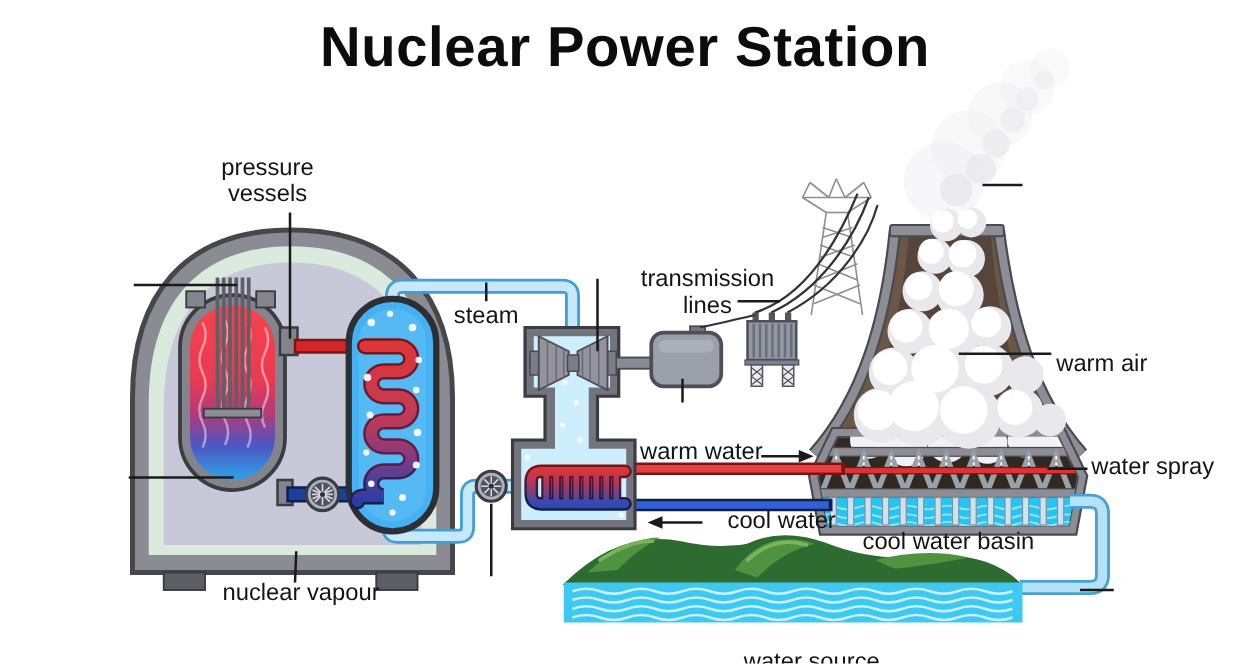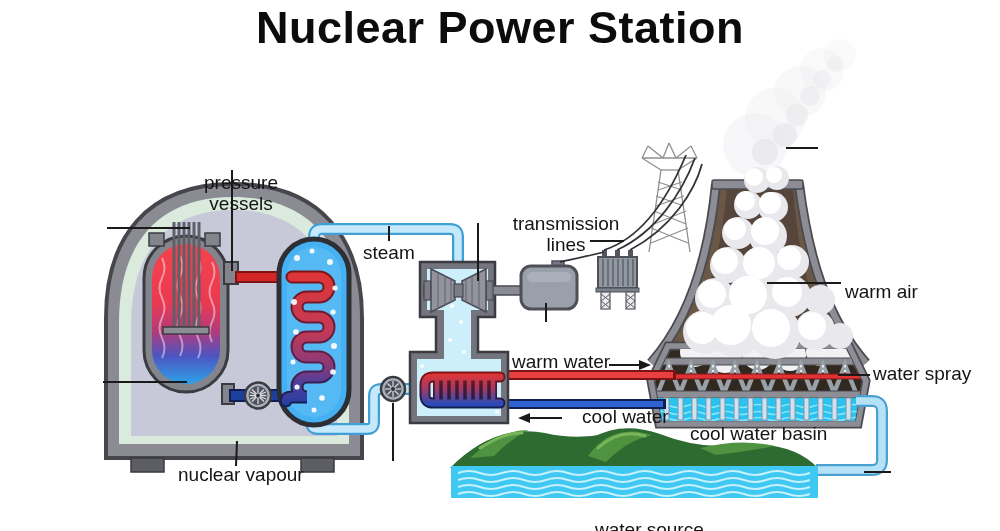--- a/index.html
+++ b/index.html
@@ -1,21 +1,21 @@
 <!DOCTYPE html>
 <html><head>
 <meta charset="utf-8">
 <style>
   html,body{margin:0;padding:0;background:#fff;}
   #stage{position:relative;width:1000px;height:531px;overflow:hidden;background:#fff;
          font-family:"Liberation Sans",sans-serif;}
   #art{position:absolute;left:0;top:0;z-index:1;}
   .lbl{position:absolute;z-index:2;font-size:19px;color:#141414;white-space:nowrap;line-height:21px;}
   .lbl.center{text-align:center;white-space:normal;}
-  #title{position:absolute;z-index:2;left:0;top:2px;width:1000px;text-align:center;
+  #title{position:absolute;z-index:2;left:0;top:12px;width:1000px;text-align:center;
          font-size:45px;font-weight:bold;color:#0c0c0c;letter-spacing:0.5px;}
 </style>
 </head>
 <body>
 
 <div id="stage">
 
 <svg id="art" width="1000" height="531" viewBox="0 0 1000 531">
   <defs>
     <linearGradient id="vesselGrad" x1="0" y1="244" x2="0" y2="384" gradientUnits="userSpaceOnUse">
@@ -437,21 +437,21 @@
   <g>
     <line x1="609" y1="365" x2="640" y2="365" stroke="#1a1a1a" stroke-width="2"></line>
     <polygon points="639,360 651,365 639,370" fill="#1a1a1a"></polygon>
     <line x1="562" y1="418" x2="529" y2="418" stroke="#1a1a1a" stroke-width="2"></line>
     <polygon points="530,413 518,418 530,423" fill="#1a1a1a"></polygon>
   </g>
 </svg>
 
 <div id="title">Nuclear Power Station</div>
 
-<div class="lbl center" style="left:179px;top:124px;width:124px;margin-top:48px;">pressure vessels</div>
+<div class="lbl center" style="left:152px;top:124px;width:124px;">pressure vessels</div>
 <div class="lbl" style="left:363px;top:242px;">steam</div>
 <div class="lbl center" style="left:508px;top:213px;width:116px;">transmission lines</div>
 <div class="lbl" style="left:845px;top:281px;">warm air</div>
 <div class="lbl" style="left:512px;top:351px;">warm water</div>
 <div class="lbl" style="left:873px;top:363px;">water spray</div>
 <div class="lbl" style="left:565px;top:406px;margin-left:17px;">cool water</div>
 <div class="lbl" style="left:690px;top:423px;">cool water basin</div>
 <div class="lbl" style="left:178px;top:464px;">nuclear vapour</div>
 <div class="lbl" style="left:595px;top:495px;margin-top:24px;">water source</div>
 

